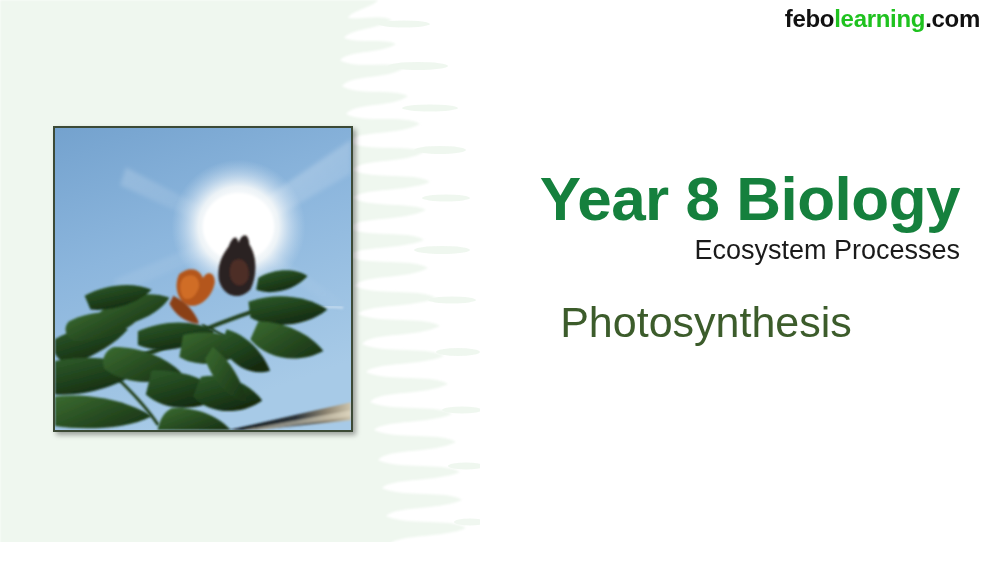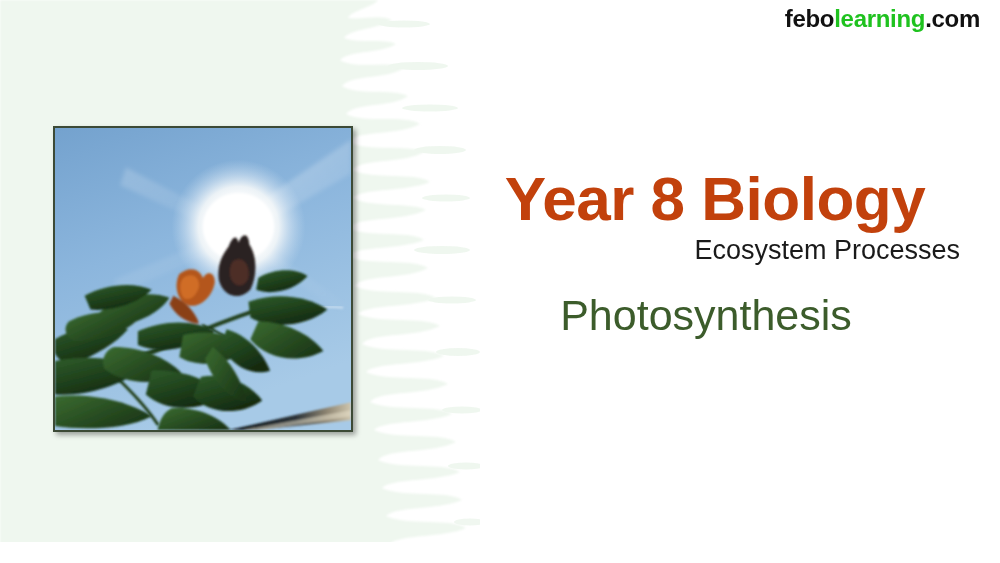--- a/index.html
+++ b/index.html
@@ -66,43 +66,42 @@
     position: absolute;
     left: 470px;
     top: 168px;
     width: 490px;
     text-align: right;
   }
   .title {
     margin: 0;
     font-size: 62px;
     font-weight: bold;
-    color: #c2410c;
+    color: #15803d;
     line-height: 1.0;
     letter-spacing: -0.5px;
     white-space: nowrap;
     font-family: "Liberation Sans", sans-serif;
-    text-align: center;
   }
   .subtitle {
     margin: 6px 0 0 0;
     font-size: 27px;
     font-weight: normal;
     color: #1a1a1a;
     line-height: 1.1;
     white-space: nowrap;
     font-family: "Liberation Sans", sans-serif;
   }
   .topic-row {
     margin: 16px 0 0 0;
     text-align: center;
     padding-right: 18px;
   }
   .topic {
-    margin: 10px;
+    margin: 17px;
     display: inline-block;
     font-size: 43px;
     font-weight: normal;
     color: #3c5c2b;
     line-height: 1.1;
     white-space: nowrap;
     font-family: "Liberation Sans", sans-serif;
   }
 </style>
 </head>

